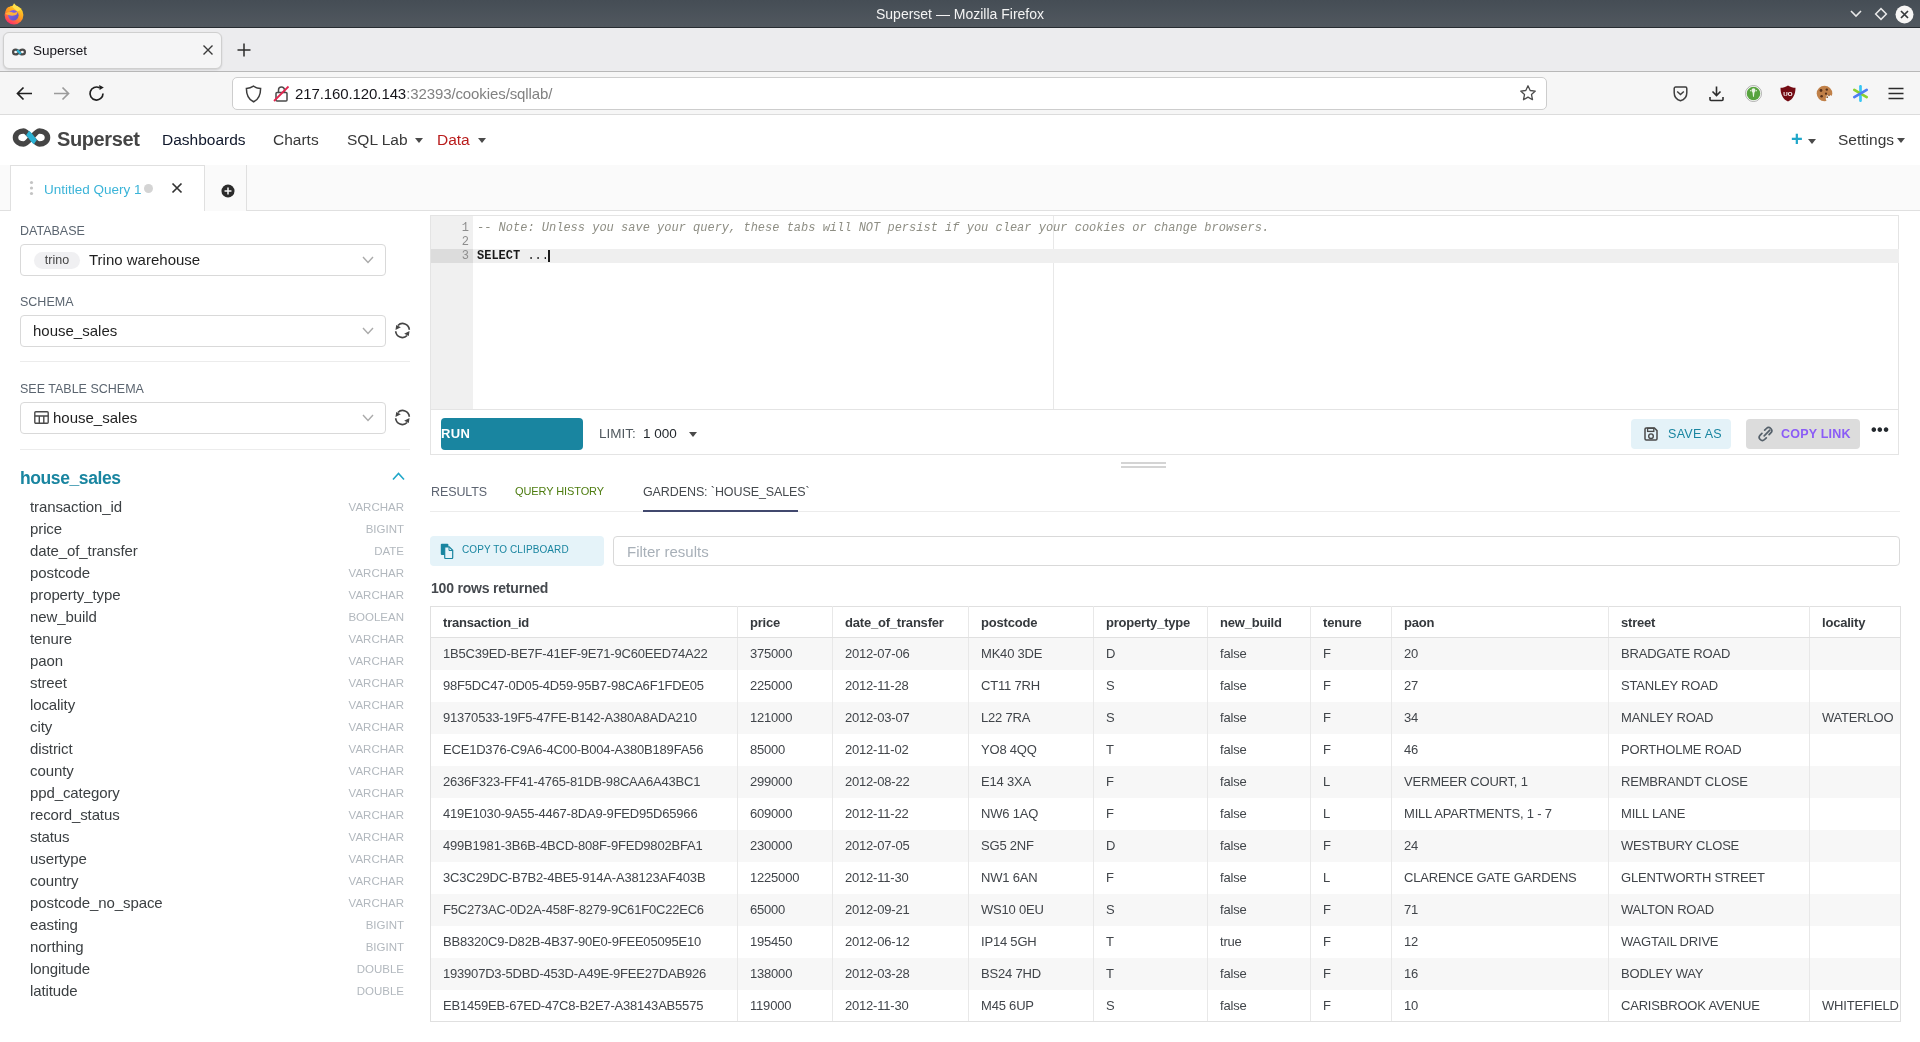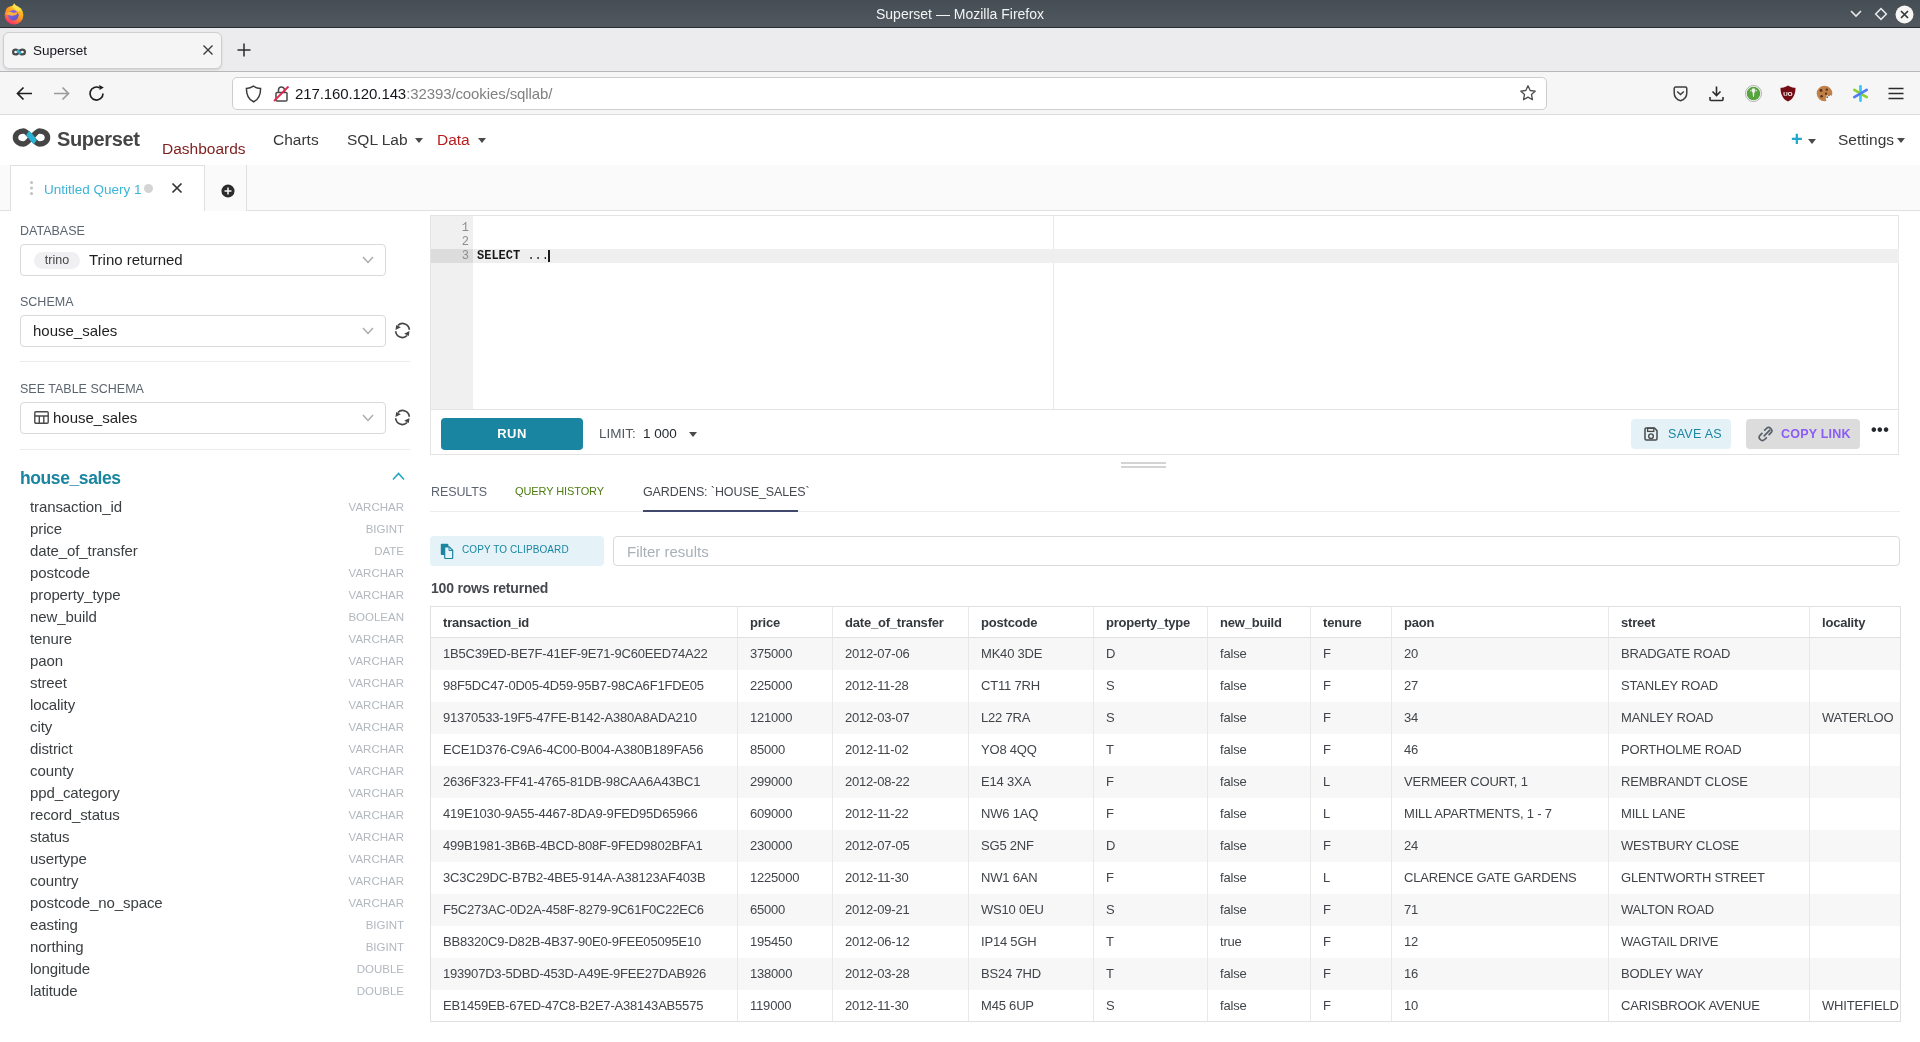--- a/index.html
+++ b/index.html
@@ -174,21 +174,21 @@
   <svg class="abs" style="left:1888px;top:87px" width="16" height="13" viewBox="0 0 16 13">
     <path d="M0.5 1.5 H15.5 M0.5 6.5 H15.5 M0.5 11.5 H15.5" stroke="#2c2c2c" stroke-width="1.6"></path>
     </svg>
 
   <div class="abs" id="appnav"></div>
   <svg class="abs" style="left:11px;top:127px" width="41" height="21" viewBox="0 0 76 40">
     <path d="M23 7.5 C14 7.5 7.5 13 7.5 20 C7.5 27 14 32.5 23 32.5 C32 32.5 44 7.5 53 7.5 C62 7.5 68.5 13 68.5 20 C68.5 27 62 32.5 53 32.5 C44 32.5 32 7.5 23 7.5 Z" fill="none" stroke="#454545" stroke-width="10.5"></path>
     <path d="M30.5 11.5 C35 14.5 41 25.5 45.5 28.5" stroke="#2cb2d4" stroke-width="10.5" fill="none"></path>
   </svg>
   <div class="abs" style="left:57px;top:128px;font-size:20px;font-weight:bold;color:#454545;letter-spacing:-0.4px">Superset</div>
-  <div class="abs" style="left:162px;top:140px;font-size:15.5px;color:#7f1d1d">Dashboards</div>
+  <div class="abs" style="left:162px;top:131px;font-size:15.5px;color:#0f172a">Dashboards</div>
   <div class="abs" style="left:273px;top:131px;font-size:15.5px;color:#383838">Charts</div>
   <div class="abs" style="left:347px;top:131px;font-size:15.5px;color:#383838">SQL Lab</div>
   <div class="abs caret" style="left:415px;top:138px"></div>
   <div class="abs" style="left:437px;top:131px;font-size:15.5px;color:#b91c1c">Data</div>
   <div class="abs caret" style="left:478px;top:138px"></div>
   <div class="abs" style="left:1791px;top:128px;font-size:20px;font-weight:bold;color:#20a7c9">+</div>
   <div class="abs caret" style="left:1808px;top:139px"></div>
   <div class="abs" style="left:1838px;top:131px;font-size:15.5px;color:#383838">Settings</div>
   <div class="abs caret" style="left:1897px;top:138px"></div>
 
@@ -206,21 +206,21 @@
     <path d="M1.5 1.5 L10.5 10.5 M10.5 1.5 L1.5 10.5" stroke="#333" stroke-width="1.7"></path>
     </svg>
   <svg class="abs" style="left:221px;top:184px" width="14" height="14" viewBox="0 0 15 15">
     <circle cx="7.5" cy="7.5" r="7" fill="#2b2b2b"></circle>
     <path d="M7.5 3.8 V11.2 M3.8 7.5 H11.2" stroke="#fafafa" stroke-width="1.6"></path>
     </svg>
 
   <div class="abs sidelabel" style="left:20px;top:224px">DATABASE</div>
   <div class="abs selbox" style="top:244px"></div>
   <div class="abs" style="left:34px;top:252px;width:46px;height:17px;background:#f0f0f2;border-radius:9px;text-align:center;font-size:12.5px;color:#454545;line-height:17px">trino</div>
-  <div class="abs" style="left:89px;top:251px;font-size:15px;color:#1f1f1f">Trino returned</div>
+  <div class="abs" style="left:89px;top:251px;font-size:15px;color:#1f1f1f">Trino warehouse</div>
   <svg class="abs" style="left:362px;top:256px" width="12" height="8" viewBox="0 0 12 8">
     <path d="M1 1 L6 6.5 L11 1" stroke="#aaaaaa" stroke-width="1.4" fill="none"></path>
     </svg>
 
   <div class="abs sidelabel" style="left:20px;top:295px">SCHEMA</div>
   <div class="abs selbox" style="top:315px"></div>
   <div class="abs" style="left:33px;top:322px;font-size:15px;color:#1f1f1f">house_sales</div>
   <svg class="abs" style="left:362px;top:327px" width="12" height="8" viewBox="0 0 12 8">
     <path d="M1 1 L6 6.5 L11 1" stroke="#aaaaaa" stroke-width="1.4" fill="none"></path>
     </svg>
@@ -281,25 +281,26 @@
   <div class="colrow" style="top:936px"><span class="colname">northing</span><span class="coltype">BIGINT</span></div>
   <div class="colrow" style="top:958px"><span class="colname">longitude</span><span class="coltype">DOUBLE</span></div>
   <div class="colrow" style="top:980px"><span class="colname">latitude</span><span class="coltype">DOUBLE</span></div>
 
   <div class="abs" id="edwrap">
     <div class="abs" id="gutter"></div>
     <div class="abs" style="left:622px;top:0;width:1px;height:193px;background:#e8e8e8"></div>
     <div class="abs" style="left:0;top:33px;width:42px;height:14px;background:#dcdcdc"></div>
     <div class="abs" style="left:42px;top:33px;width:1426px;height:14px;background:#efefef"></div>
     <div class="abs mono" style="left:0;top:5px;width:38px;text-align:right;font-size:12px;line-height:14px;color:#8d8d8d">1<br>2<br>3</div>
+    <div class="abs mono" style="left:46px;top:5px;font-size:12px;line-height:14px;color:#8e8e84;font-style:italic;white-space:pre">-- Note: Unless you save your query, these tabs will NOT persist if you clear your cookies or change browsers.</div>
     <div class="abs mono" style="left:46px;top:33px;font-size:12px;line-height:14px;color:#1a1a1a;white-space:pre"><b>SELECT</b> ...</div>
     <div class="abs" style="left:117px;top:34px;width:2px;height:12px;background:#1a1a1a"></div>
 
     <div class="abs" style="left:0;top:193px;width:1467px;height:1px;background:#e4e4e4"></div>
-    <div class="abs" style="left:10px;top:202px;width:142px;height:32px;background:#1985a0;border-radius:4px;color:#fff;font-weight:bold;font-size:13px;text-align:center;line-height:32px;letter-spacing:0.4px">RUN</div>
+    <div class="abs" style="left:10px;top:202px;width:142px;height:32px;background:#1985a0;border-radius:4px;color:#fff;font-weight:bold;font-size:13px;text-align:left;line-height:32px;letter-spacing:0.4px">RUN</div>
     <div class="abs" style="left:168px;top:210px;font-size:13.5px;color:#51595f">LIMIT:</div>
     <div class="abs" style="left:212px;top:210px;font-size:13.5px;color:#24292e">1 000</div>
     <div class="abs caret" style="left:258px;top:216px"></div>
     <div class="abs" style="left:1200px;top:203px;width:100px;height:30px;background:#e4f2f8;border-radius:4px"></div>
     <svg class="abs" style="left:1212px;top:210px" width="16" height="16" viewBox="0 0 16 16">
       <path d="M2 3.2 a1.2 1.2 0 0 1 1.2 -1.2 h8.2 L14 4.6 V12.8 a1.2 1.2 0 0 1 -1.2 1.2 H3.2 A1.2 1.2 0 0 1 2 12.8 Z" fill="none" stroke="#4a4a4a" stroke-width="1.5"></path>
       <circle cx="8" cy="10.2" r="2.3" fill="none" stroke="#4a4a4a" stroke-width="1.4"></circle>
       <rect x="4.6" y="2.3" width="6.2" height="3.1" fill="none" stroke="#4a4a4a" stroke-width="1.3"></rect>
       </svg>
     <div class="abs" style="left:1237px;top:211px;font-size:12.5px;font-weight:normal;color:#1985a0;letter-spacing:0.3px">SAVE AS</div>

